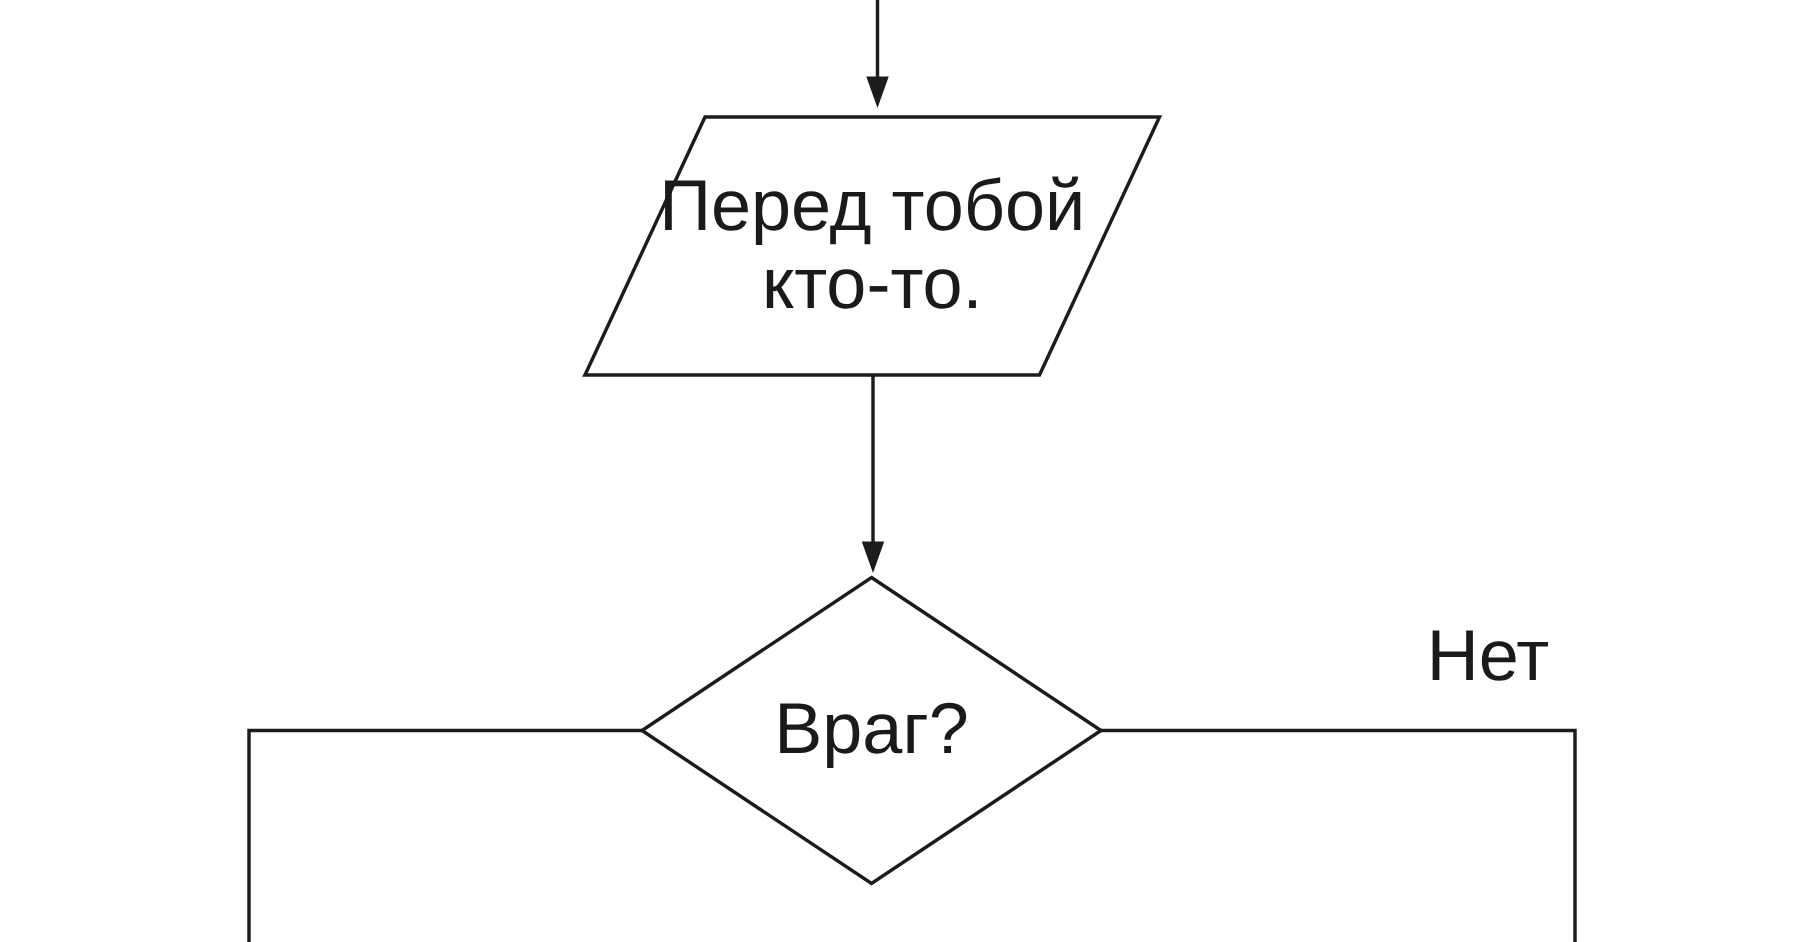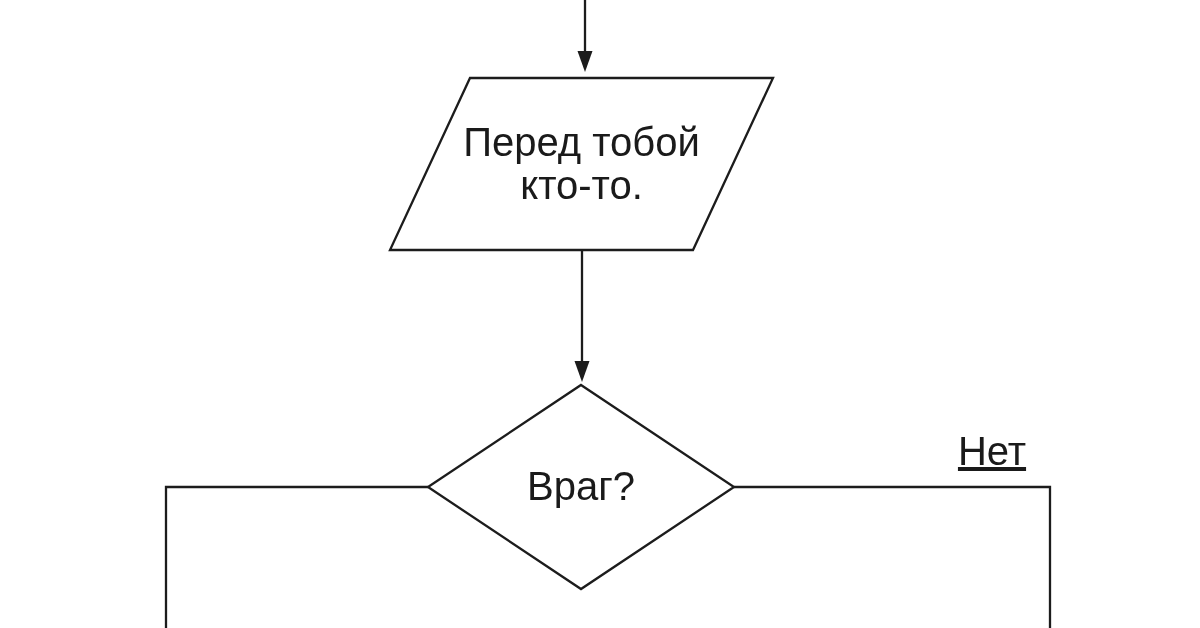--- a/index.html
+++ b/index.html
@@ -35,21 +35,21 @@
   .flow-arrowhead {
     fill: #1c1c1c;
     stroke: none;
   }
   .node-label, .edge-label {
     position: absolute;
     display: flex;
     align-items: center;
     justify-content: center;
     text-align: center;
-    font-size: 40px;
+    font-size: 48px;
     line-height: 1.08;
     color: #1a1a1a;
     white-space: pre-line;
     pointer-events: none;
   }
   .node-label.io {
     left: 390px;
     top: 78px;
     width: 383px;
     height: 172px;
@@ -61,24 +61,23 @@
     height: 204px;
   }
   .edge-label.yes {
     left: 183px;
     top: 414px;
     width: 200px;
     height: 60px;
   }
   .edge-label.no {
     left: 892px;
-    top: 422px;
+    top: 408px;
     width: 200px;
     height: 60px;
-    text-decoration: underline;
   }
 </style>
 </head>
 <body>
 
 <div class="canvas">
 
   <svg width="1200" height="628" viewBox="0 0 1200 628">
 
     <line class="flow-line" x1="585" y1="0" x2="585" y2="54"></line>

